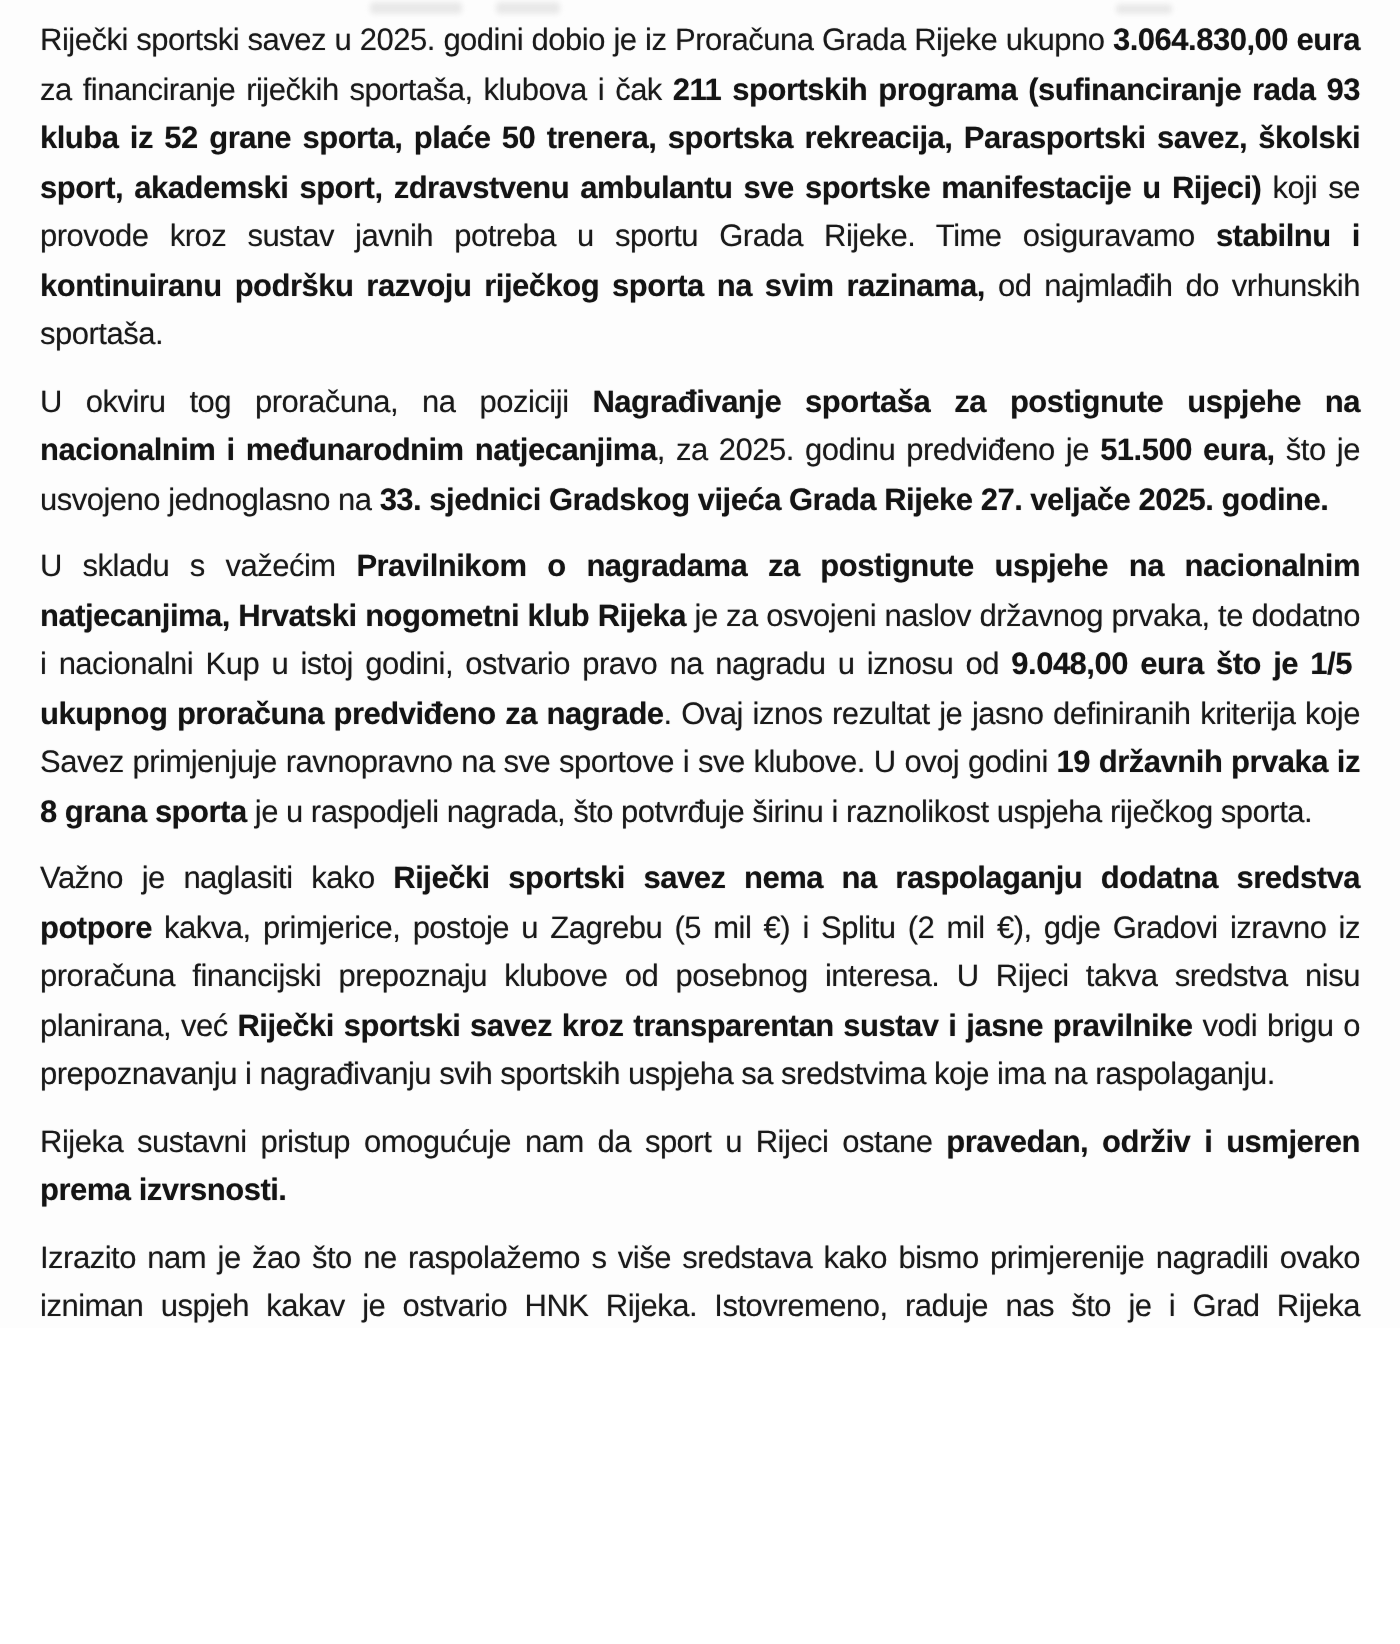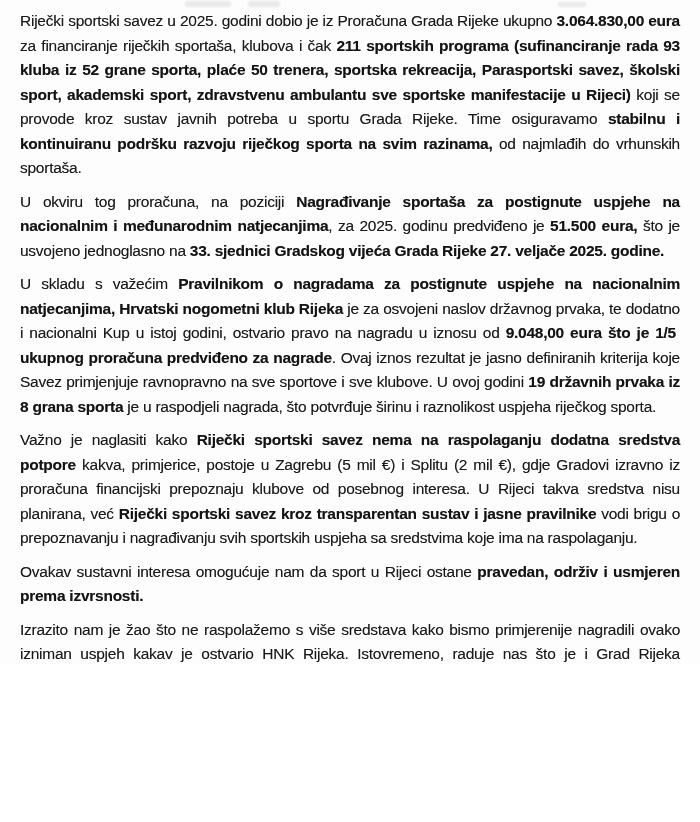--- a/index.html
+++ b/index.html
@@ -50,16 +50,16 @@
 
 <div class="page" style="background: rgb(253, 253, 253);">
   <div class="artifact a1"></div>
   <div class="artifact a2"></div>
   <div class="artifact a3"></div>
   <div class="doc" id="doc-body" style="color: rgb(26, 26, 26);">
       <p class="para"><span class="run-regular">Riječki sportski savez u 2025. godini dobio je iz Proračuna Grada Rijeke ukupno </span><span class="run-bold">3.064.830,00 eura</span><span class="run-regular"> za financiranje riječkih sportaša, klubova i čak </span><span class="run-bold">211 sportskih programa (sufinanciranje rada 93 kluba iz 52 grane sporta, plaće 50 trenera, sportska rekreacija, Parasportski savez, školski sport, akademski sport, zdravstvenu ambulantu sve sportske manifestacije u Rijeci)</span><span class="run-regular"> koji se provode kroz sustav javnih potreba u sportu Grada Rijeke. Time osiguravamo </span><span class="run-bold">stabilnu i kontinuiranu podršku razvoju riječkog sporta na svim razinama,</span><span class="run-regular"> od najmlađih do vrhunskih sportaša.</span></p>
       <p class="para"><span class="run-regular">U okviru tog proračuna, na poziciji </span><span class="run-bold">Nagrađivanje sportaša za postignute uspjehe na nacionalnim i međunarodnim natjecanjima</span><span class="run-regular">, za 2025. godinu predviđeno je </span><span class="run-bold">51.500 eura,</span><span class="run-regular"> što je usvojeno jednoglasno na </span><span class="run-bold">33. sjednici Gradskog vijeća Grada Rijeke 27. veljače 2025. godine.</span></p>
       <p class="para"><span class="run-regular">U skladu s važećim </span><span class="run-bold">Pravilnikom o nagradama za postignute uspjehe na nacionalnim natjecanjima, Hrvatski nogometni klub Rijeka</span><span class="run-regular"> je za osvojeni naslov državnog prvaka, te dodatno i nacionalni Kup u istoj godini, ostvario pravo na nagradu u iznosu od </span><span class="run-bold">9.048,00 eura što je 1/5&nbsp; ukupnog proračuna predviđeno za nagrade</span><span class="run-regular">. Ovaj iznos rezultat je jasno definiranih kriterija koje Savez primjenjuje ravnopravno na sve sportove i sve klubove. U ovoj godini </span><span class="run-bold">19 državnih prvaka iz 8 grana sporta</span><span class="run-regular"> je u raspodjeli nagrada, što potvrđuje širinu i raznolikost uspjeha riječkog sporta.</span></p>
       <p class="para"><span class="run-regular">Važno je naglasiti kako </span><span class="run-bold">Riječki sportski savez nema na raspolaganju dodatna sredstva potpore</span><span class="run-regular"> kakva, primjerice, postoje u Zagrebu (5 mil €) i Splitu (2 mil €), gdje Gradovi izravno iz proračuna financijski prepoznaju klubove od posebnog interesa. U Rijeci takva sredstva nisu planirana, već </span><span class="run-bold">Riječki sportski savez kroz transparentan sustav i jasne pravilnike</span><span class="run-regular"> vodi brigu o prepoznavanju i nagrađivanju svih sportskih uspjeha sa sredstvima koje ima na raspolaganju.</span></p>
-      <p class="para"><span class="run-regular">Ovakav sustavni interesa omogućuje nam da sport u Rijeci ostane </span><span class="run-bold">pravedan, održiv i usmjeren prema izvrsnosti.</span></p>
+      <p class="para"><span class="run-regular">Rijeka sustavni pristup omogućuje nam da sport u Rijeci ostane </span><span class="run-bold">pravedan, održiv i usmjeren prema izvrsnosti.</span></p>
       <p class="para"><span class="run-regular">Izrazito nam je žao što ne raspolažemo s više sredstava kako bismo primjerenije nagradili ovako izniman uspjeh kakav je ostvario HNK Rijeka. Istovremeno, raduje nas što je i Grad Rijeka prepoznao potrebu za budućim dodatnim ulaganjima u nagrađivanje vrhunskih sportskih rezultata i sporta općenito, kako bi se najbolji sportaši i klubovi adekvatno vrednovali i poticali.</span></p>
     </div>
 </div>
 
 </body></html>

